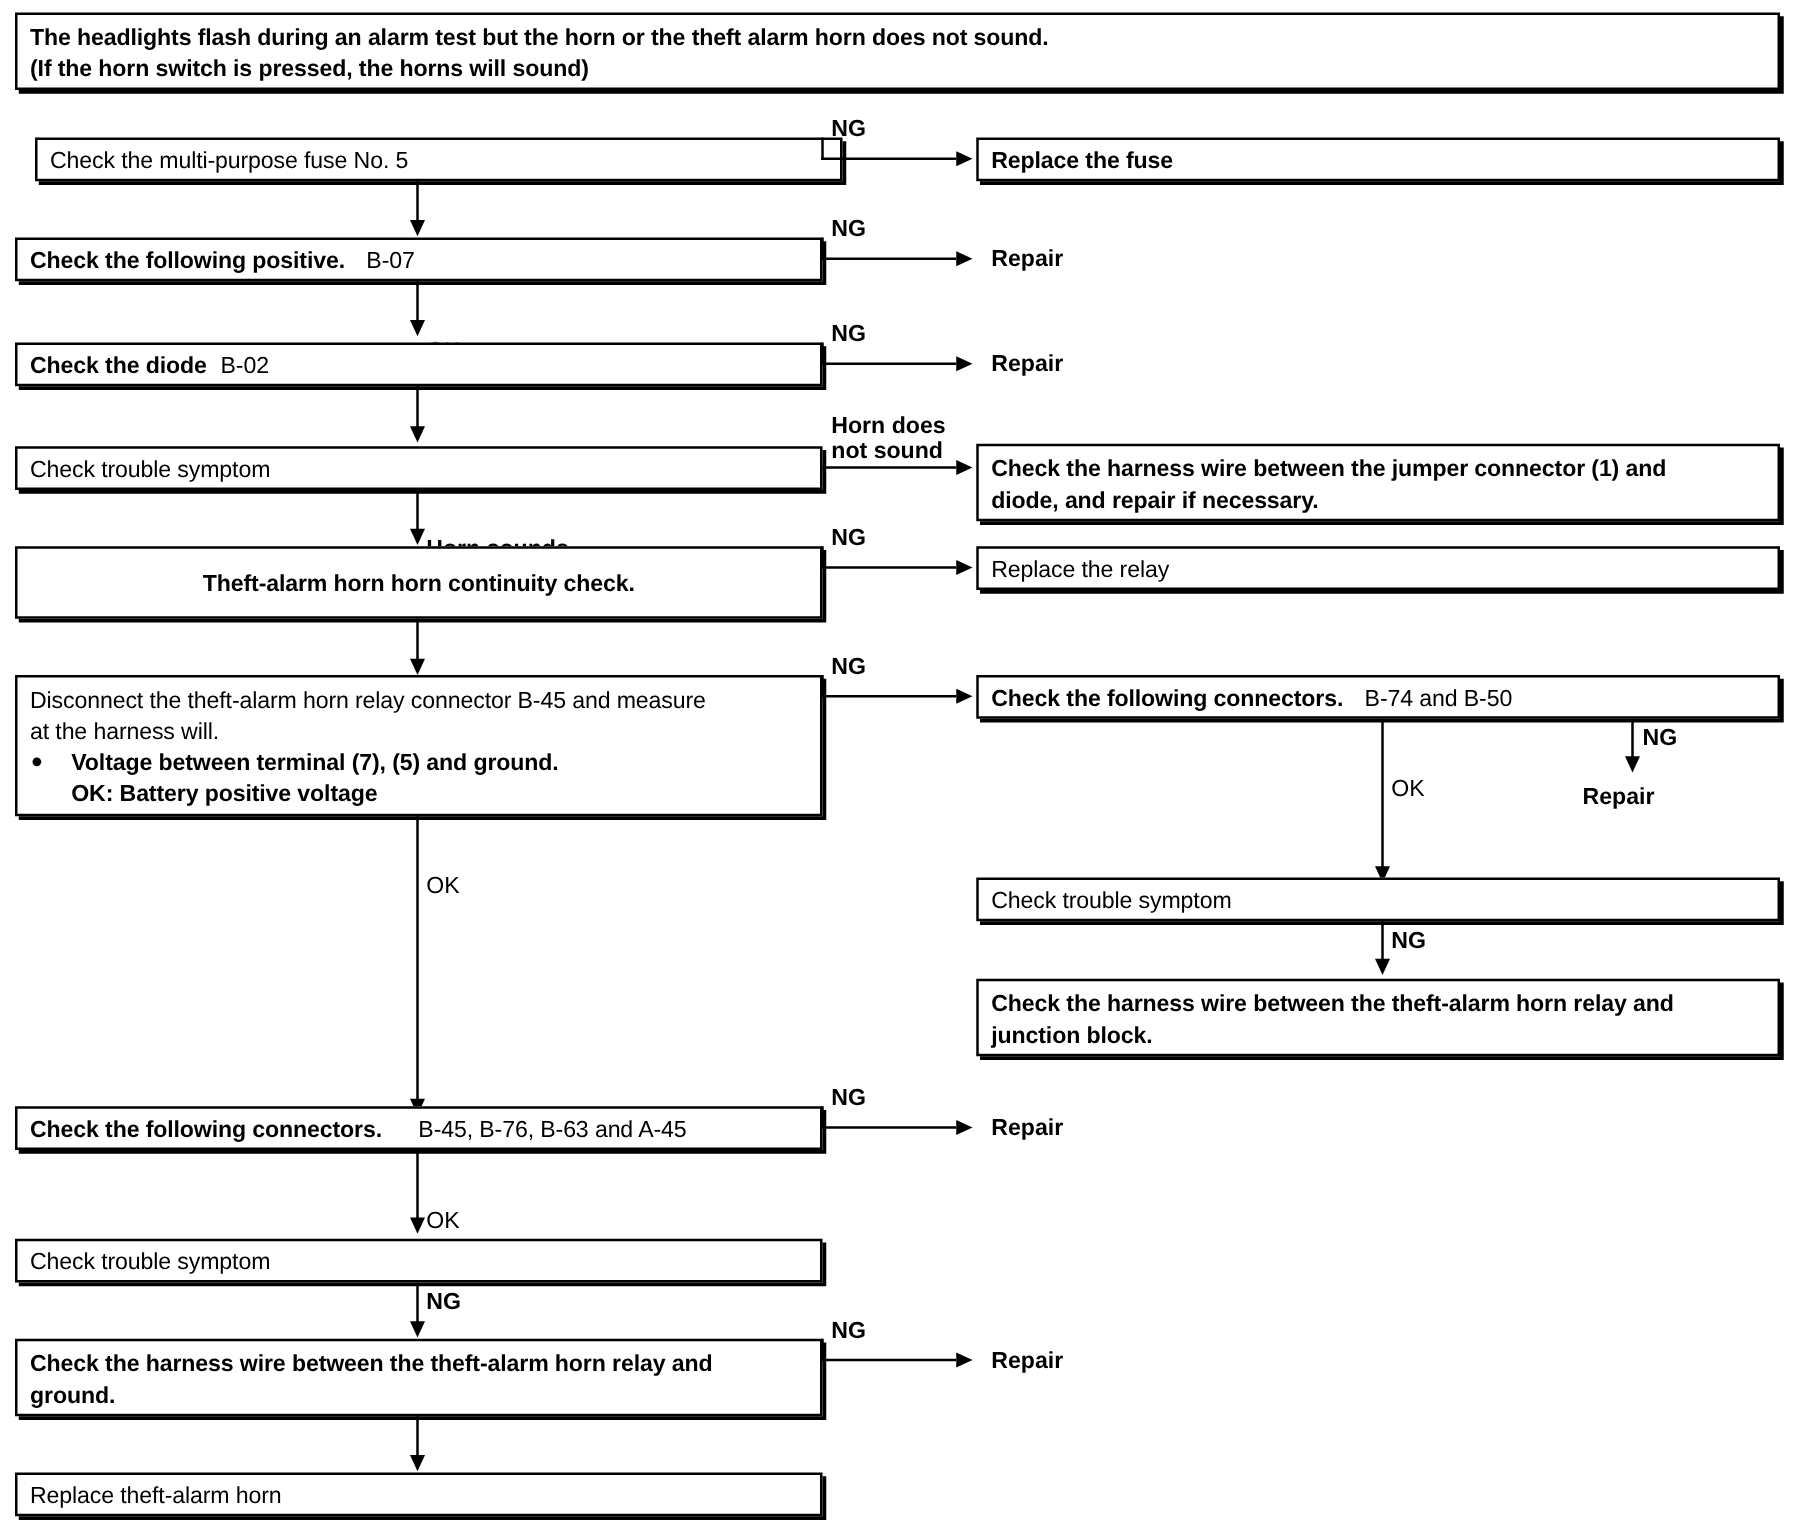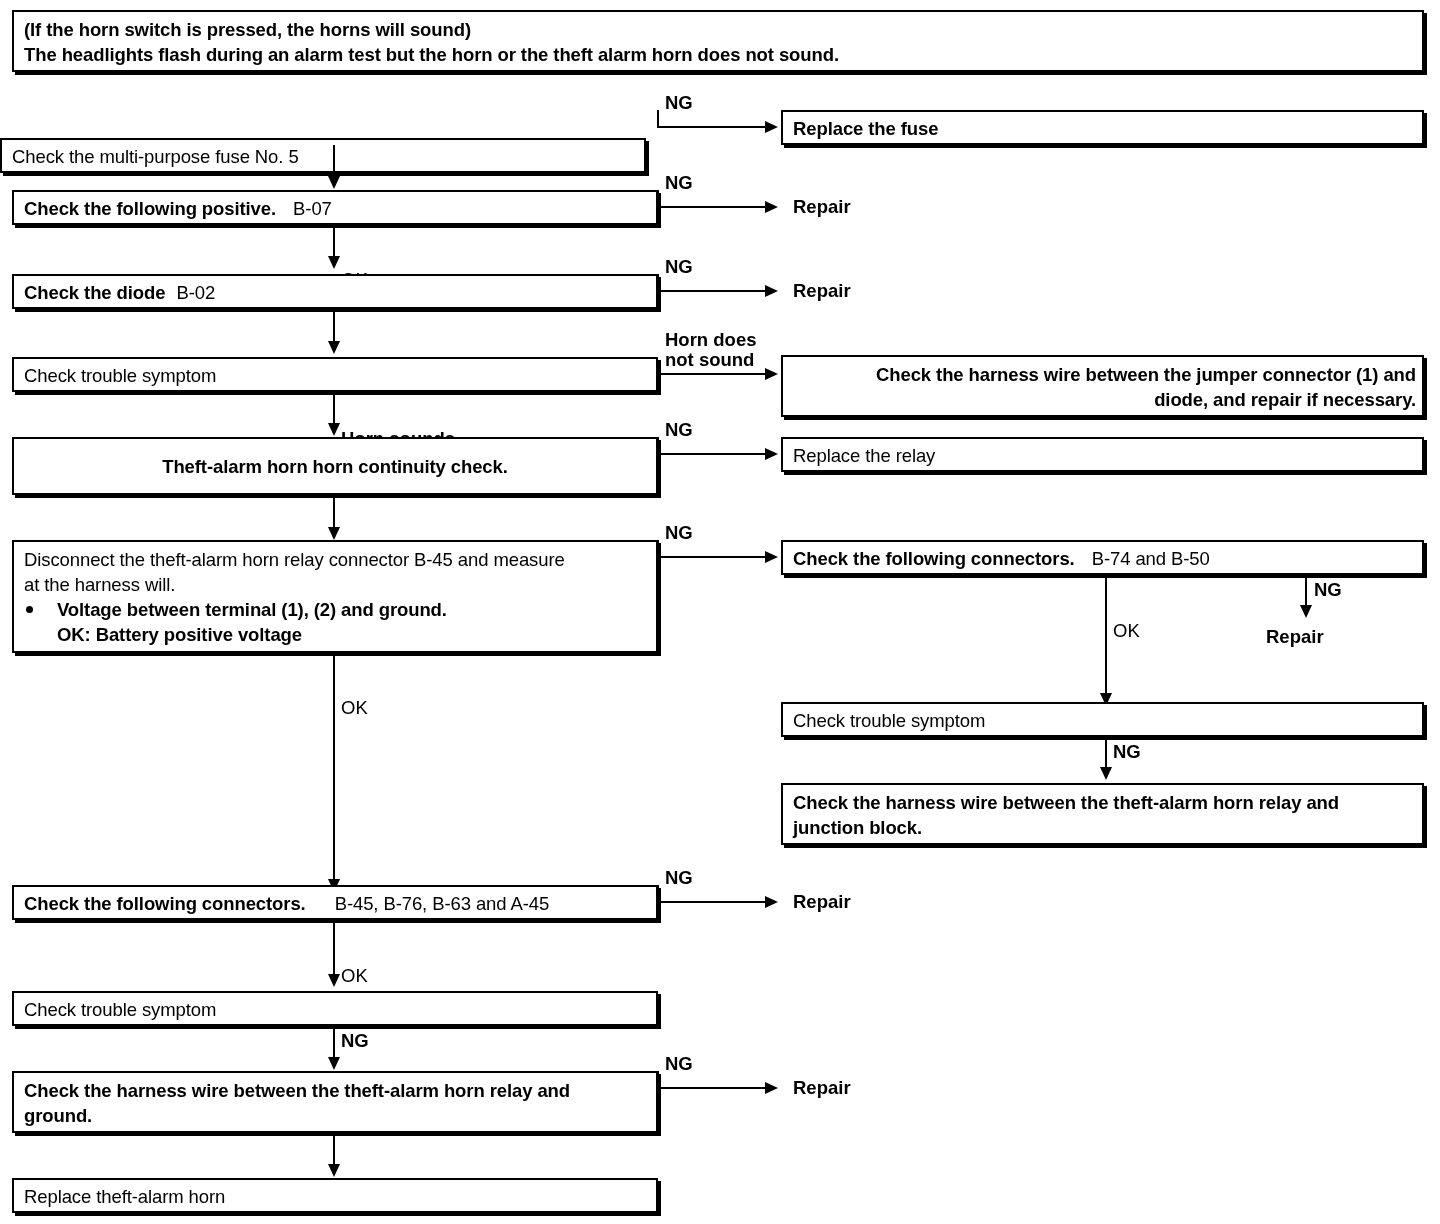--- a/index.html
+++ b/index.html
@@ -32,26 +32,26 @@
   .lbl.reg{font-weight:normal;margin-top:41px;}
   .bullet{position:absolute;width:7px;height:7px;border-radius:50%;background:#000;}
 </style>
 </head>
 <body>
 
 <div id="canvas">
 
   <div class="box topalign" style="left:12px;top:10px;width:1412px;height:62px;">
     <div class="txt" style="top:5px;">
+      <div class="b">The headlights flash during an alarm test but the horn or the theft alarm horn does not sound.</div>
       <div class="b">(If the horn switch is pressed, the horns will sound)</div>
-      <div class="b">The headlights flash during an alarm test but the horn or the theft alarm horn does not sound.</div>
-    </div>
-  </div>
-
-  <div class="box" style="left:0;top:110px;width:646px;height:35px;margin-top:28px;">
+    </div>
+  </div>
+
+  <div class="box" style="left:28px;top:110px;width:646px;height:35px;">
     <div class="txt n">Check the multi-purpose fuse No. 5</div>
   </div>
 
   <div class="vline" style="left:657px;top:110px;height:18px;"></div>
   <div class="hline" style="left:657px;top:126px;width:108px;"></div>
   <div class="arrowR" style="left:765px;top:120.5px;"></div>
   <div class="lbl" style="left:665px;top:93px;">NG</div>
   <div class="box" style="left:781px;top:110px;width:643px;height:35px;">
     <div class="txt b">Replace the fuse</div>
   </div>
@@ -92,21 +92,21 @@
 
   <div class="box" style="left:12px;top:357px;width:646px;height:35px;">
     <div class="txt n">Check trouble symptom</div>
   </div>
   <div class="hline" style="left:658px;top:373px;width:107px;"></div>
   <div class="arrowR" style="left:765px;top:367.5px;"></div>
   <div class="lbl" style="left:665px;top:330px;">
     <span>Horn does</span><br>
     <span>not sound</span>
   </div>
-  <div class="box topalign" style="left:781px;top:355px;width:643px;height:62px;text-align:right;">
+  <div class="box topalign" style="left:781px;top:355px;width:643px;height:62px;">
     <div class="txt" style="top:5px;">
       <div class="b">Check the harness wire between the jumper connector (1) and</div>
       <div class="b">diode, and repair if necessary.</div>
     </div>
   </div>
   <div class="vline" style="left:333px;top:392px;height:33px;"></div>
   <div class="arrowD" style="left:327.5px;top:423px;"></div>
   <div class="lbl b" style="left:341px;top:397px;margin-top:32px;">Horn sounds</div>
 
   <div class="box center" style="left:12px;top:437px;width:646px;height:58px;">
@@ -122,21 +122,21 @@
   <div class="vline" style="left:333px;top:495px;height:34px;"></div>
   <div class="arrowD" style="left:327.5px;top:527px;"></div>
   <div class="lbl reg" style="left:341px;top:499px;">OK</div>
 
   <div class="box topalign" style="left:12px;top:540px;width:646px;height:113px;">
     <div class="txt" style="top:5px;">
       <div class="n">Disconnect the theft-alarm horn relay connector B-45 and measure</div>
       <div class="n">at the harness will.</div>
       <div style="position:relative;padding-left:33px;">
         <span class="bullet" style="left:2px;top:9px;"></span>
-        <span class="b">Voltage between terminal (1), (2) and ground.</span>
+        <span class="b">Voltage between terminal (7), (5) and ground.</span>
       </div>
       <div class="b" style="padding-left:33px;">OK: Battery positive voltage</div>
     </div>
   </div>
   <div class="vline" style="left:657px;top:540px;height:18px;"></div>
   <div class="hline" style="left:657px;top:556px;width:108px;"></div>
   <div class="arrowR" style="left:765px;top:550.5px;"></div>
   <div class="lbl" style="left:665px;top:523px;">NG</div>
 
   <div class="box" style="left:781px;top:540px;width:643px;height:35px;">

